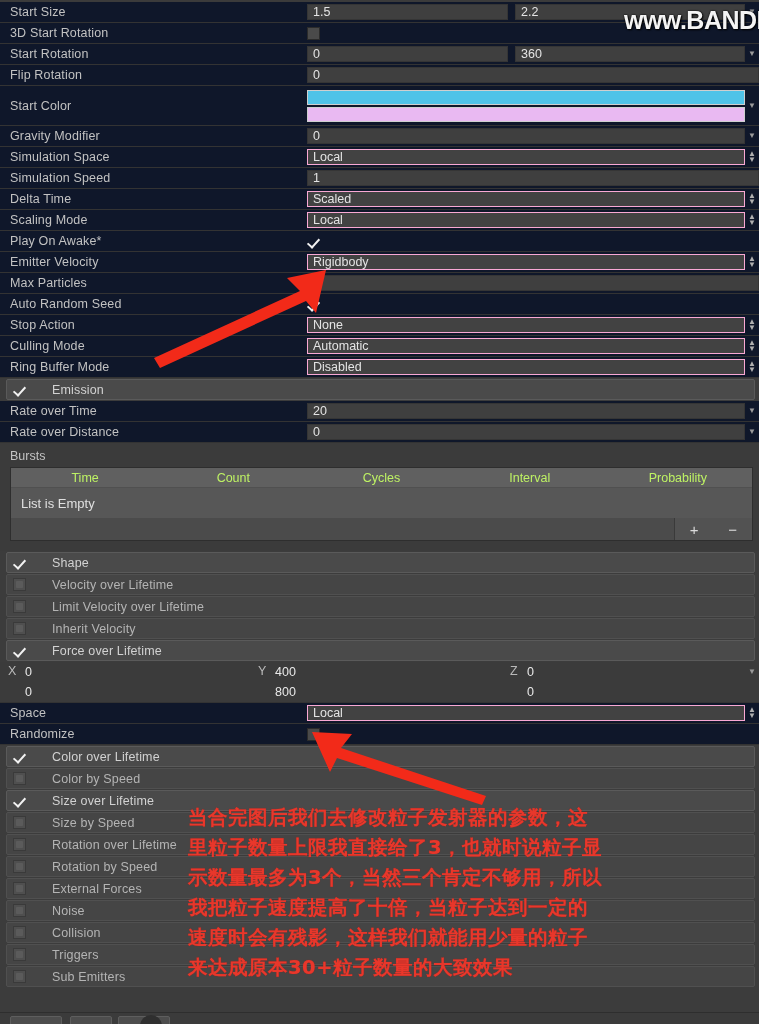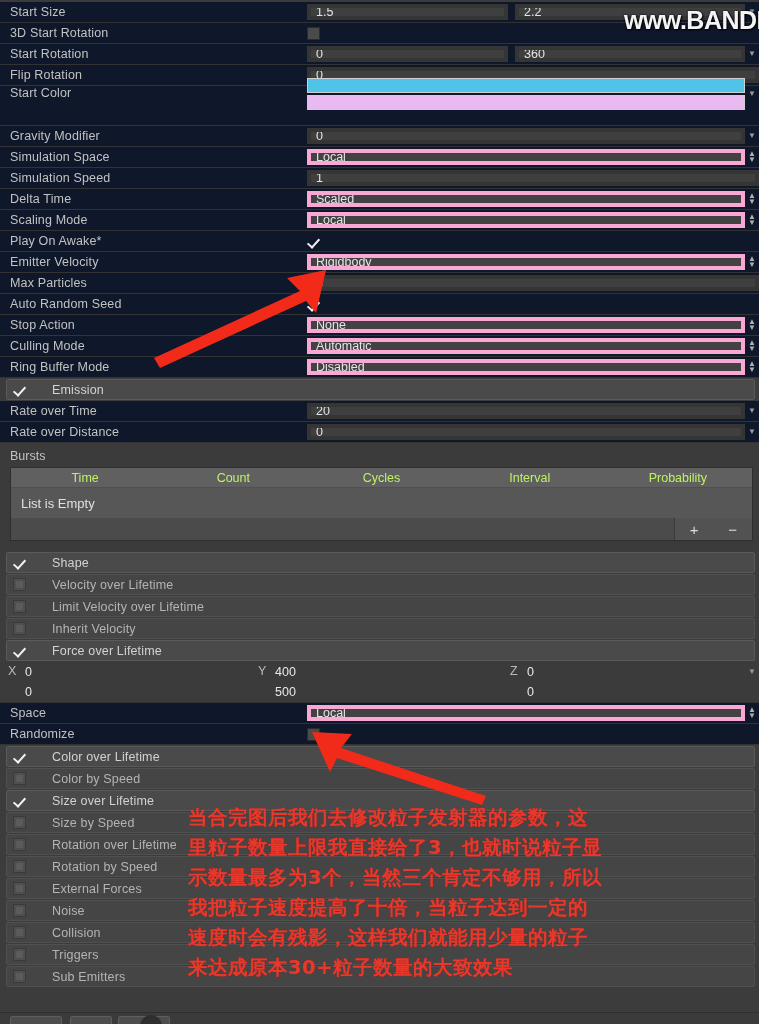--- a/index.html
+++ b/index.html
@@ -40,21 +40,21 @@
     display: flex;
     align-items: center;
     height: 16px;
     position: relative;
   }
 
   
   .vbox {
     height: 16px;
     background: #424242;
-    border: 4px solid #f9a8d4;
+    border: 1px solid #f9a8d4;
     display: flex;
     align-items: center;
     padding-left: 5px;
     color: #e4e4e4;
     font-size: 12.5px;
     white-space: nowrap;
     overflow: hidden;
   }
   .vbox.plain { background: #3f3f3f; border-color: #353535; }
   .vbox.wide   { flex: 1 1 auto; }
@@ -291,21 +291,21 @@
           <div class="vbox wide plain">360</div>
           <div class="caret-dn">▼</div>
         </div>
       </div>
       <div class="prow">
         <div class="plabel">Flip Rotation</div>
         <div class="pfield">
           <div class="vbox wide plain">0</div>
         </div>
       </div>
-      <div class="prow" style="height: 40px; align-items: flex-start;">
+      <div class="prow" style="height: 40px; align-items: center;">
         <div class="plabel">Start Color</div>
         <div class="pfield">
           <div class="grad-wrap">
             <div class="grad" style="background: linear-gradient(90deg, rgb(79, 195, 232), rgb(79, 195, 232));"></div>
             <div class="grad" style="background: linear-gradient(90deg, rgb(233, 185, 242), rgb(233, 185, 242));"></div>
           </div>
           <div class="caret-dn">▼</div>
         </div>
       </div>
       <div class="prow">
@@ -483,21 +483,21 @@
         <div class="ax">X</div>
         <div class="vals">
           <div class="v">0</div>
           <div class="v">0</div>
         </div>
       </div>
       <div class="xyz-col c2">
         <div class="ax">Y</div>
         <div class="vals">
           <div class="v">400</div>
-          <div class="v">500</div>
+          <div class="v">800</div>
         </div>
       </div>
       <div class="xyz-col c3">
         <div class="ax">Z</div>
         <div class="vals">
           <div class="v">0</div>
           <div class="v">0</div>
         </div>
         <div style="flex:1 1 auto"></div>
         <div class="caret-dn" style="padding-top:2px">▼</div>

